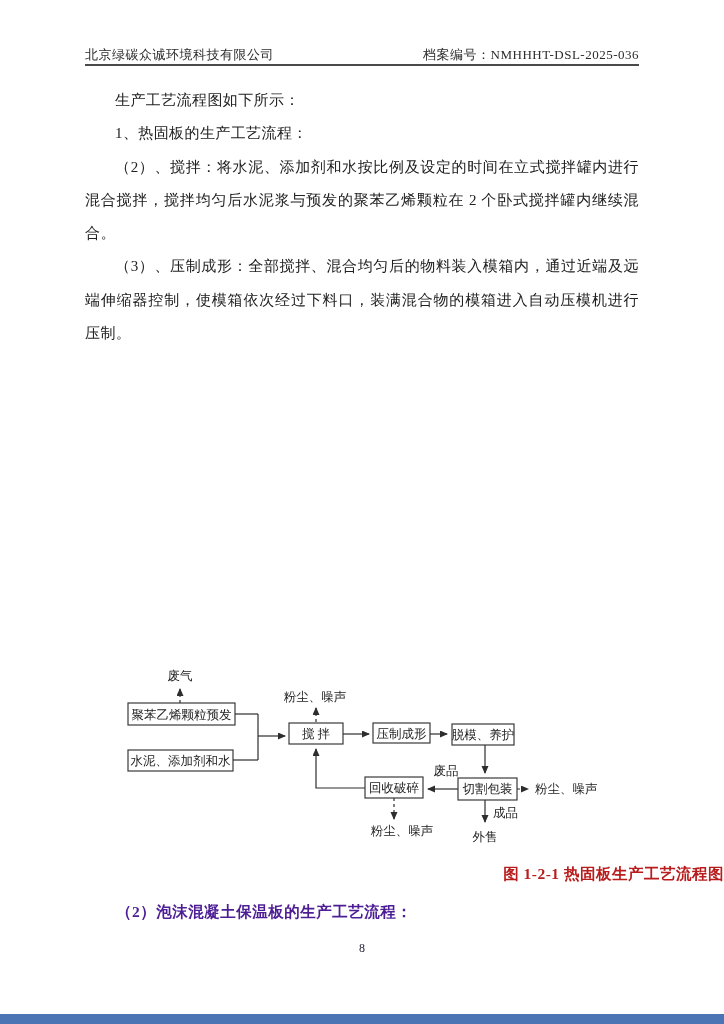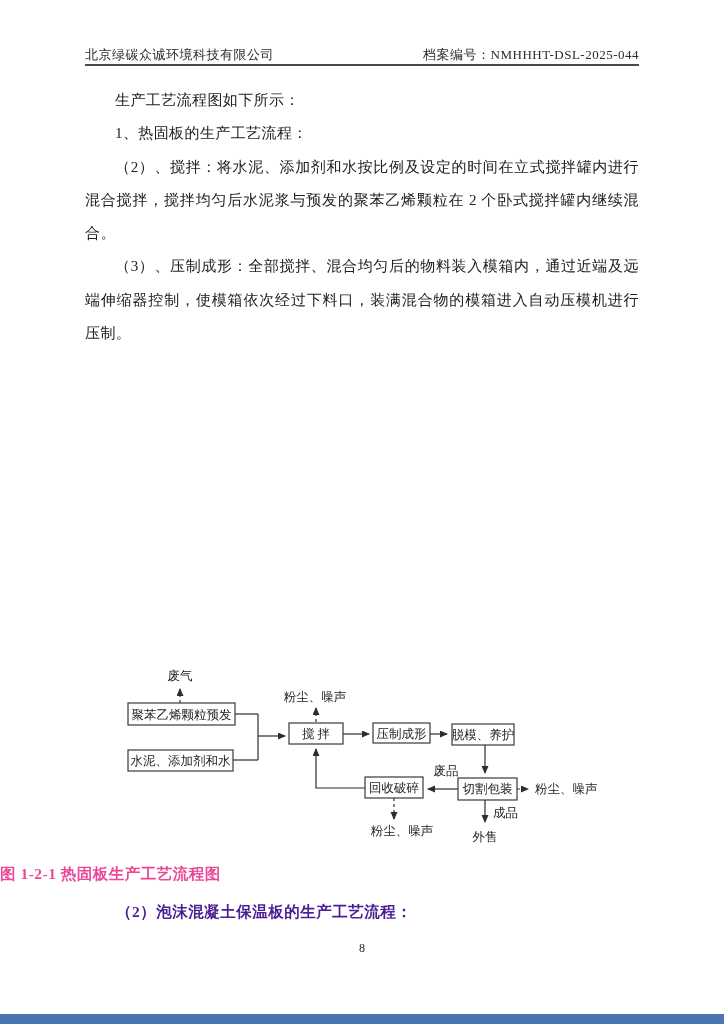--- a/index.html
+++ b/index.html
@@ -19,42 +19,42 @@
     font-size:15px; line-height:33.3px; text-align:justify;
     color:#212121; letter-spacing:0.4px;
   }
   .content p { margin:0; text-indent:2em;font-family:Liberation Serif, serif; }
   .flowchart { position:absolute; top:658px; left:95px; }
   .flowchart text {
     font-family:"Liberation Serif","DejaVu Serif",serif;
     font-size:12.5px; fill:#222;
   }
   .caption {
-    position:absolute; top:864px; left:0; width:724px; text-align:left;
-    font-weight:bold; font-size:15.5px; color:#ec4899; letter-spacing:0.5px;
+    position:absolute; top:864px; left:0; width:724px; text-align:right;
+    font-weight:bold; font-size:15.5px; color:#b91c1c; letter-spacing:0.5px;
   }
   .subheading {
     position:absolute; top:902px; left:85px; width:554px;
     font-weight:bold; font-size:15.5px; text-indent:2em; color:#4c1d95;
     letter-spacing:0.5px;
   }
   .pagenum {
     position:absolute; top:941px; left:0; width:724px; text-align:center;
     font-size:12px; color:#223;
   }
   .bottom-bar { position:absolute; left:0; bottom:0; width:724px; height:10px; }
 </style>
 </head>
 <body>
 
 <div class="page">
 
   <div class="header">
     <span>北京绿碳众诚环境科技有限公司</span>
-    <span>档案编号：NMHHHT-DSL-2025-044</span>
+    <span>档案编号：NMHHHT-DSL-2025-036</span>
   </div>
 
   <div class="content">
     <p>生产工艺流程图如下所示：</p>
     <p>1、热固板的生产工艺流程：</p>
     <p>（2）、搅拌：将水泥、添加剂和水按比例及设定的时间在立式搅拌罐内进行混合搅拌，搅拌均匀后水泥浆与预发的聚苯乙烯颗粒在 2 个卧式搅拌罐内继续混合。</p>
     <p>（3）、压制成形：全部搅拌、混合均匀后的物料装入模箱内，通过近端及远端伸缩器控制，使模箱依次经过下料口，装满混合物的模箱进入自动压模机进行压制。</p>
   </div>
 
   <svg class="flowchart" width="540" height="195" viewBox="0 0 540 195">

